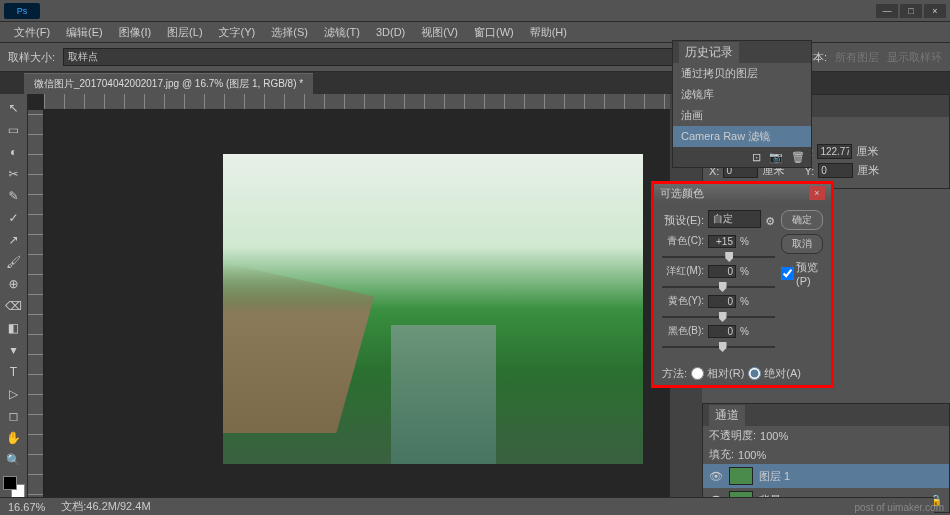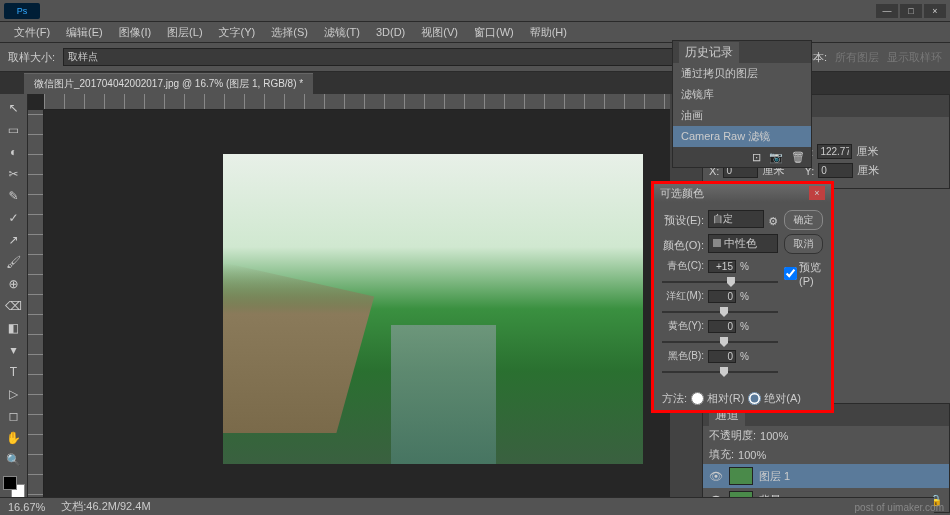--- a/index.html
+++ b/index.html
@@ -235,26 +235,20 @@
     <span>可选颜色</span>
     <div class="dlg-close">×</div>
   </div>
   <div class="dlg-body">
     <div class="dlg-left">
       <div class="dlg-row">
         <label>预设(E):</label>
         <div class="dlg-sel">自定</div>
         <span>⚙</span>
       </div>
-      <div class="dlg-row">
-        <label>颜色(O):</label>
-        <div class="dlg-sel" style="flex:0 0 70px">
-          <span style="display:inline-block;width:8px;height:8px;background:#888;margin-right:3px"></span><span>中性色</span>
-        </div>
-      </div>
       <div class="slider-row">
         <label>青色(C):</label>
         <input class="slider-val" value="+15" style="">
         <span class="pct">%</span>
       </div>
       <div class="slider">
           <div class="slider-track"></div>
           <div class="slider-thumb" style="left:56%"></div>
         </div>
       <div class="slider-row">

